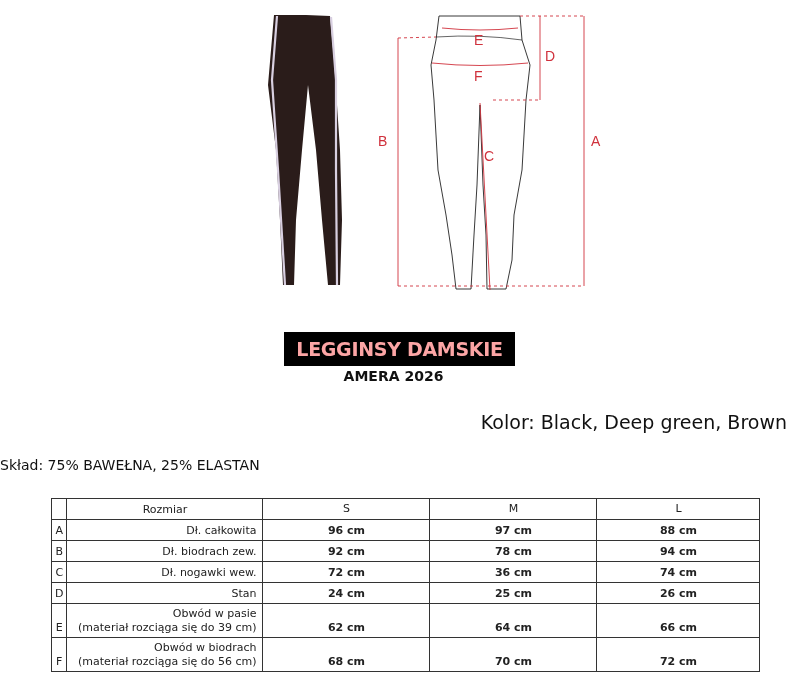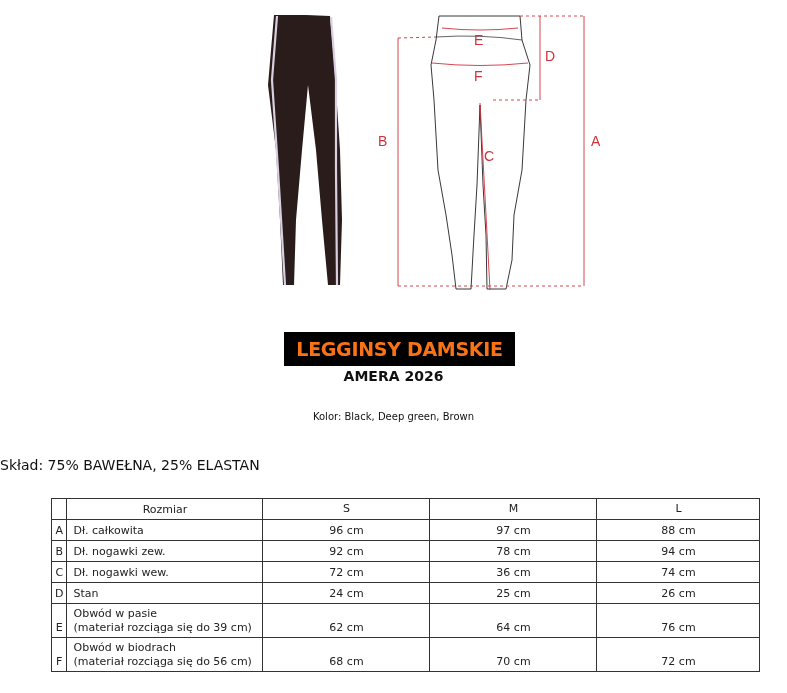--- a/index.html
+++ b/index.html
@@ -1,32 +1,32 @@
 <!DOCTYPE html>
 <html><head>
 <meta charset="utf-8">
 <style>
   html, body { margin: 0; padding: 0; background: #ffffff; }
   body { width: 787px; height: 693px; position: relative; overflow: hidden;
          font-family: "DejaVu Sans", sans-serif; color: #111; }
   .abs { position: absolute; }
   .illus { left: 250px; top: 0; width: 370px; height: 300px; }
   .title-box { left: 284px; top: 332px; width: 231px; height: 34px; background: #000;
-               color: #f97316; font-weight: bold; font-size: 19px; display: flex;
+               color: #fca5a5; font-weight: bold; font-size: 19px; display: flex;
                align-items: center; justify-content: center; letter-spacing: -0.3px; }
   .model { left: 0; width: 787px; top: 368px; text-align: center; font-weight: bold; font-size: 14px; }
-  .color-line { left: 0; width: 787px; top: 411px; text-align: center; font-size: 10px; }
+  .color-line { left: 0; width: 787px; top: 411px; text-align: right; font-size: 19px; }
   .comp-line { left: 0; width: 787px; top: 457px; text-align: left; font-size: 14px; }
   table.sizes { position: absolute; left: 39px; top: 498px; border-collapse: collapse;
                 font-size: 11px; color: #222; margin-left: 12px; }
   table.sizes td { border: 1.5px solid #333; padding: 0 6px; height: 18px; line-height: 14px; }
   table.sizes td.letter { width: 8px; text-align: center; vertical-align: bottom; padding: 0 3px 2px; }
-  table.sizes td.lbl { width: 183px; text-align: left; vertical-align: bottom; padding-bottom: 2px; }
+  table.sizes td.lbl { width: 183px; text-align: right; vertical-align: bottom; padding-bottom: 2px; }
   table.sizes td.hdr { text-align: center; }
-  table.sizes td.val { text-align: center; vertical-align: bottom; padding-bottom: 2px; }
+  table.sizes td.val { text-align: center; vertical-align: bottom; padding-bottom: 2px; font-weight: bold; }
   table.sizes tr.tall td { height: 31px; }
   .col-s { width: 154px; } .col-m { width: 154px; } .col-l { width: 150px; }
   .sub { display: block; }
 </style>
 </head>
 <body>
 
 <svg class="abs illus" viewBox="0 0 370 300" width="370" height="300">
 
   <g>
@@ -77,21 +77,21 @@
   </tr>
   <tr>
     <td class="letter">A</td>
     <td class="lbl">Dł. całkowita</td>
     <td class="val">96 cm</td>
     <td class="val">97 cm</td>
     <td class="val">88 cm</td>
   </tr>
   <tr>
     <td class="letter">B</td>
-    <td class="lbl">Dł. nogawki zew.</td>
+    <td class="lbl">Dł. biodrach zew.</td>
     <td class="val">92 cm</td>
     <td class="val">78 cm</td>
     <td class="val">94 cm</td>
   </tr>
   <tr>
     <td class="letter">C</td>
     <td class="lbl">Dł. nogawki wew.</td>
     <td class="val">72 cm</td>
     <td class="val">36 cm</td>
     <td class="val">74 cm</td>
@@ -104,21 +104,21 @@
     <td class="val">26 cm</td>
   </tr>
   <tr class="tall">
     <td class="letter">E</td>
     <td class="lbl">
       <span class="sub">Obwód w pasie</span>
       <span class="sub">(materiał rozciąga się do 39 cm)</span>
     </td>
     <td class="val">62 cm</td>
     <td class="val">64 cm</td>
-    <td class="val">76 cm</td>
+    <td class="val">66 cm</td>
   </tr>
   <tr class="tall">
     <td class="letter">F</td>
     <td class="lbl">
       <span class="sub">Obwód w biodrach</span>
       <span class="sub">(materiał rozciąga się do 56 cm)</span>
     </td>
     <td class="val">68 cm</td>
     <td class="val">70 cm</td>
     <td class="val">72 cm</td>

